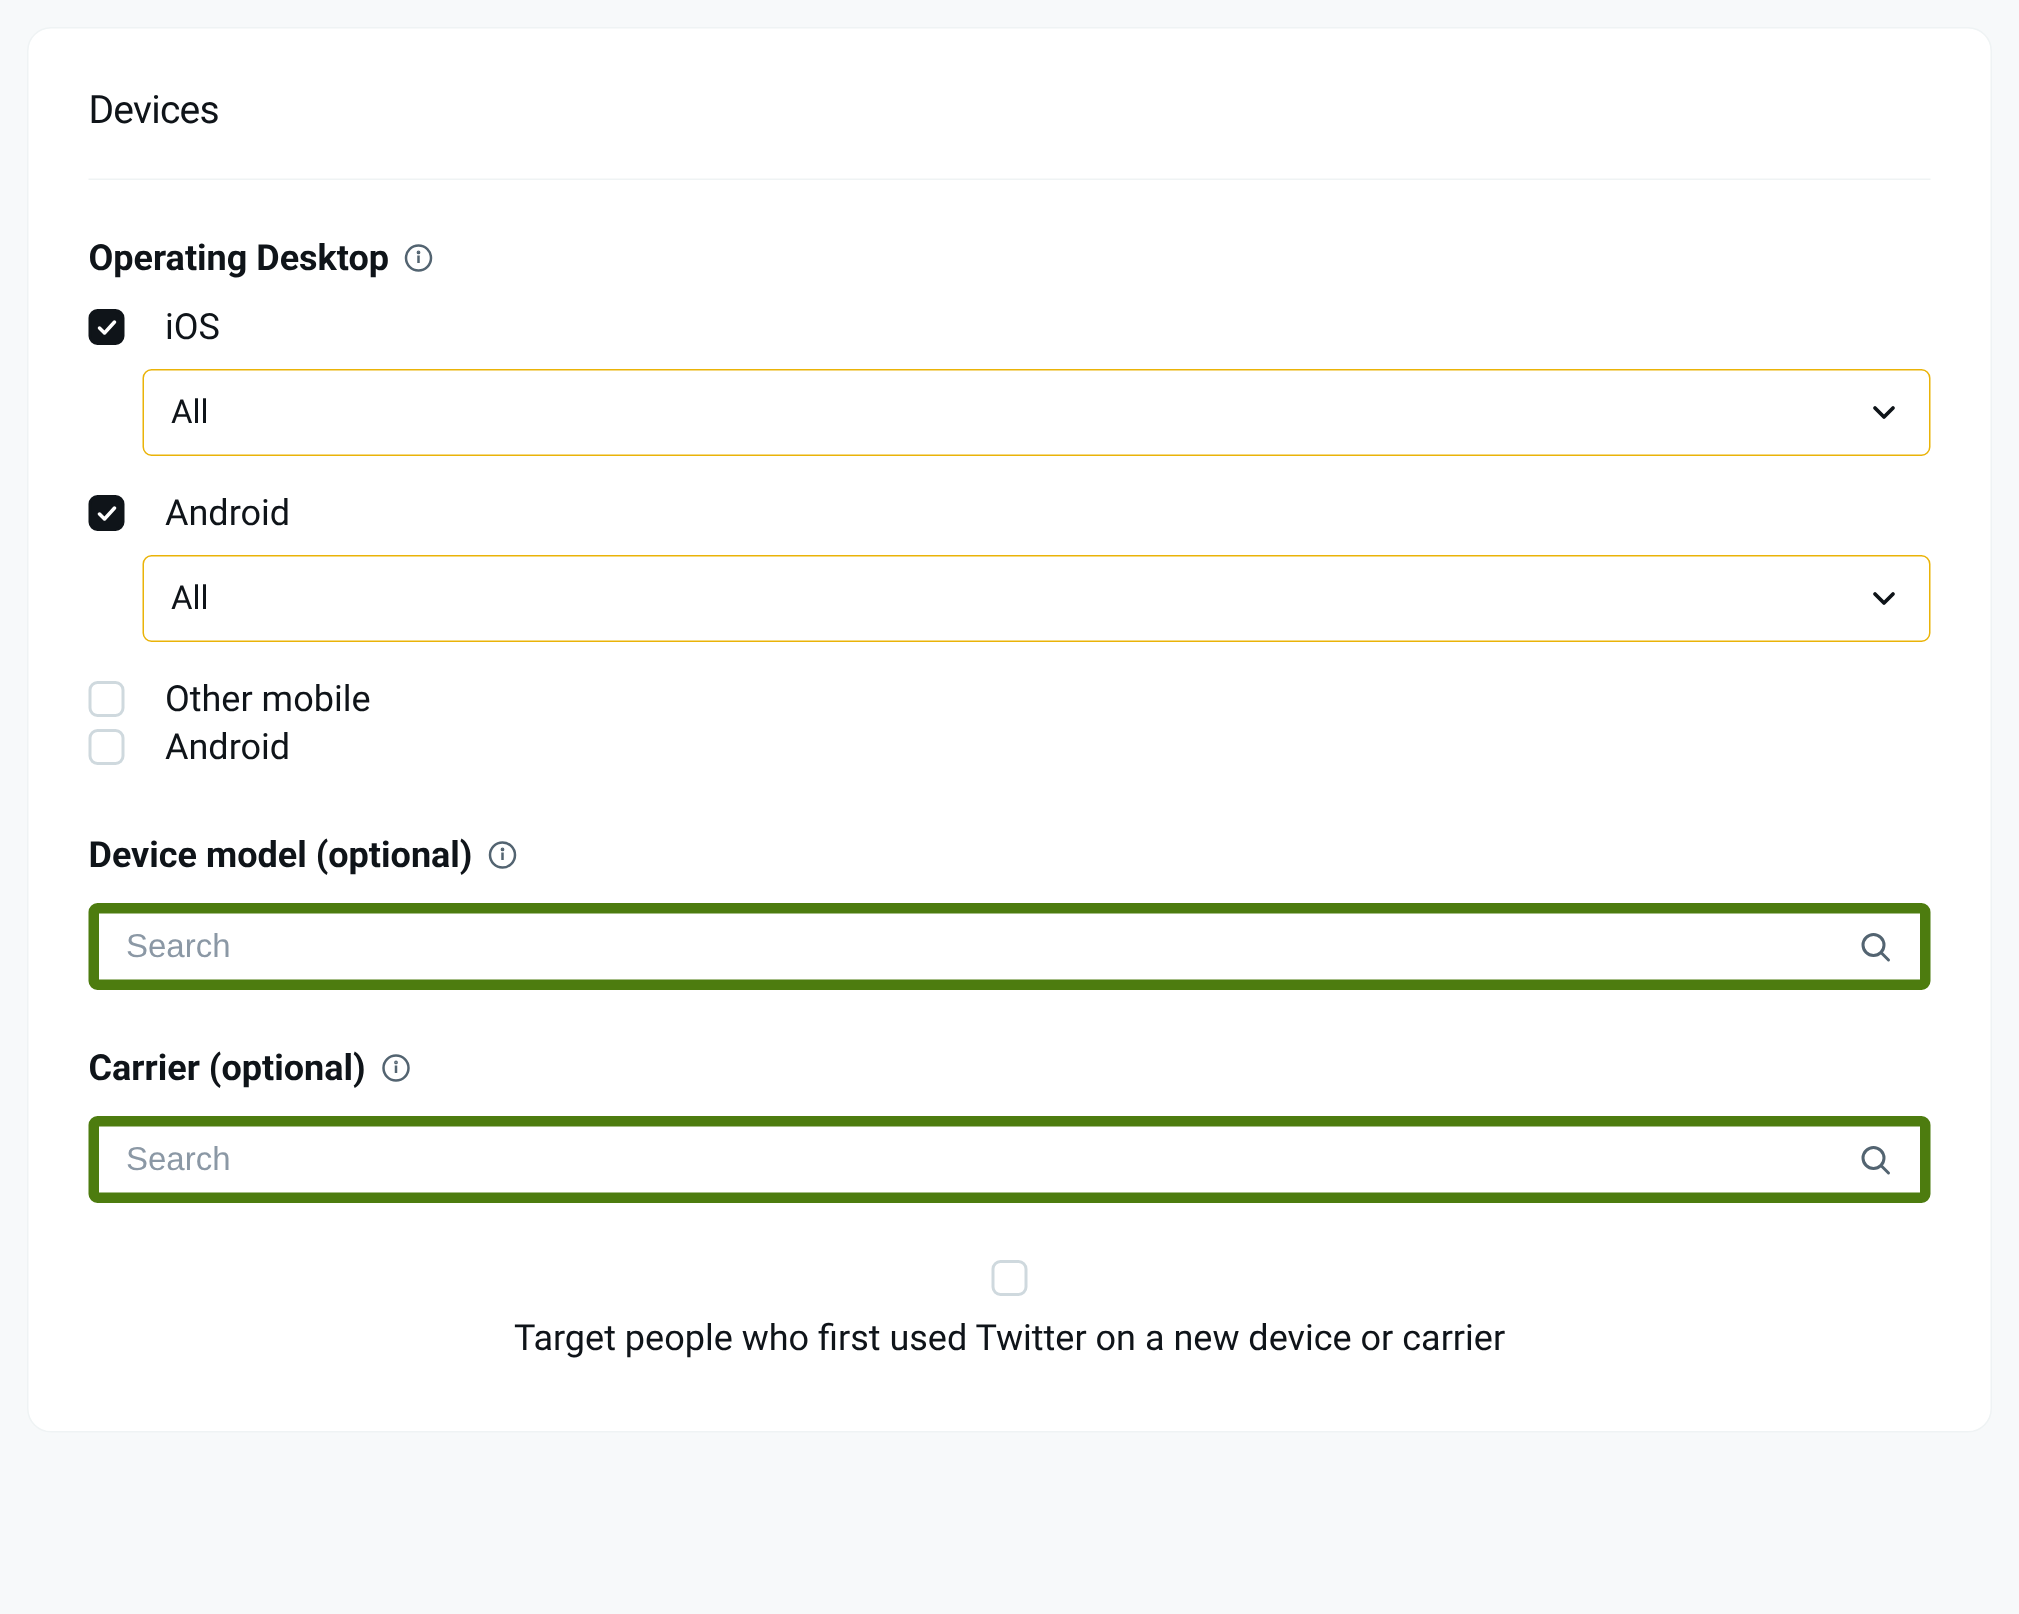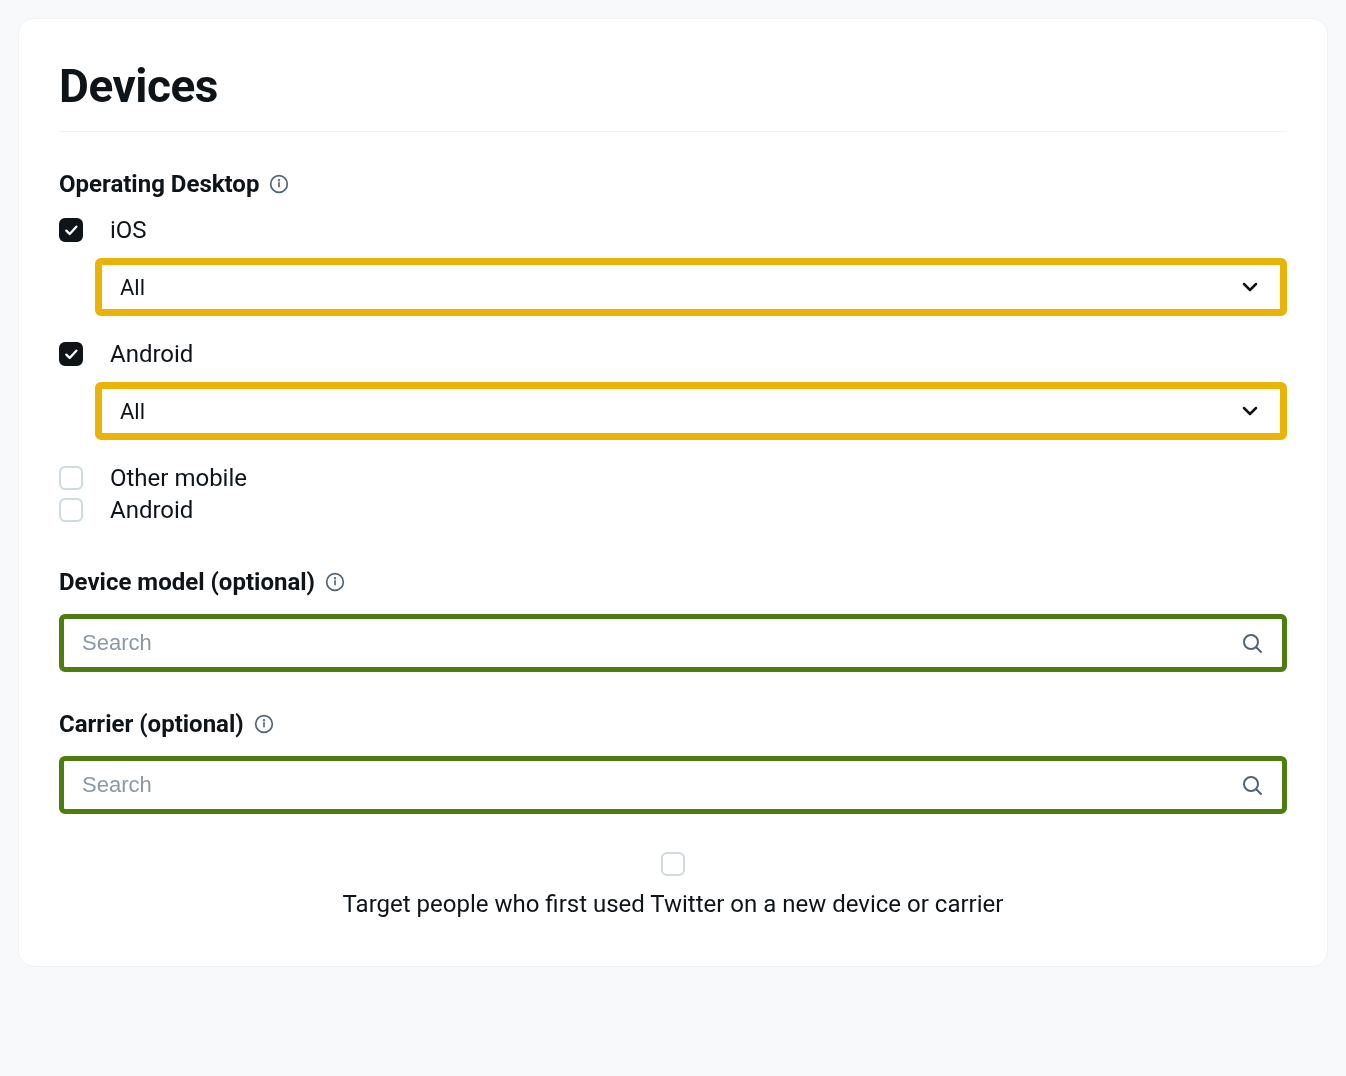--- a/index.html
+++ b/index.html
@@ -14,24 +14,24 @@
     color: #0f1419;
   }
   .card {
     background: #ffffff;
     border: 1px solid #eff3f4;
     border-radius: 16px;
     padding: 40px 40px 48px 40px;
     width: 100%;
   }
   .card-title {
-    font-size: 46px;
-    font-weight: 700;
+    font-size: 26px;
+    font-weight: 400;
     letter-spacing: -0.5px;
-    margin-bottom: 18px;
+    margin-bottom: 30px;
   }
   .divider {
     height: 1px;
     background: #eff3f4;
     margin-bottom: 38px;
   }
   .section-label {
     font-size: 24px;
     font-weight: 700;
     display: flex;
@@ -79,42 +79,42 @@
     color: #ffffff;
   }
   .os-label {
     font-size: 24px;
     font-weight: 400;
   }
   .select {
     margin-left: 36px;
     margin-bottom: 24px;
     height: 58px;
-    border: 7px solid #eab308;
+    border: 1px solid #eab308;
     border-radius: 6px;
     display: flex;
     align-items: center;
     justify-content: space-between;
     padding: 0 18px;
     cursor: pointer;
   }
   .select-value {
     font-size: 22px;
   }
   .chevron-icon {
     width: 24px;
     height: 24px;
     color: #0f1419;
   }
   .gap-after-os {
     height: 30px;
   }
   .search-wrap {
     height: 58px;
-    border: 5px solid #4d7c0f;
+    border: 7px solid #4d7c0f;
     border-radius: 6px;
     display: flex;
     align-items: center;
     padding: 0 18px;
     margin-bottom: 38px;
   }
   .search-input {
     flex: 1;
     border: none;
     outline: none;

